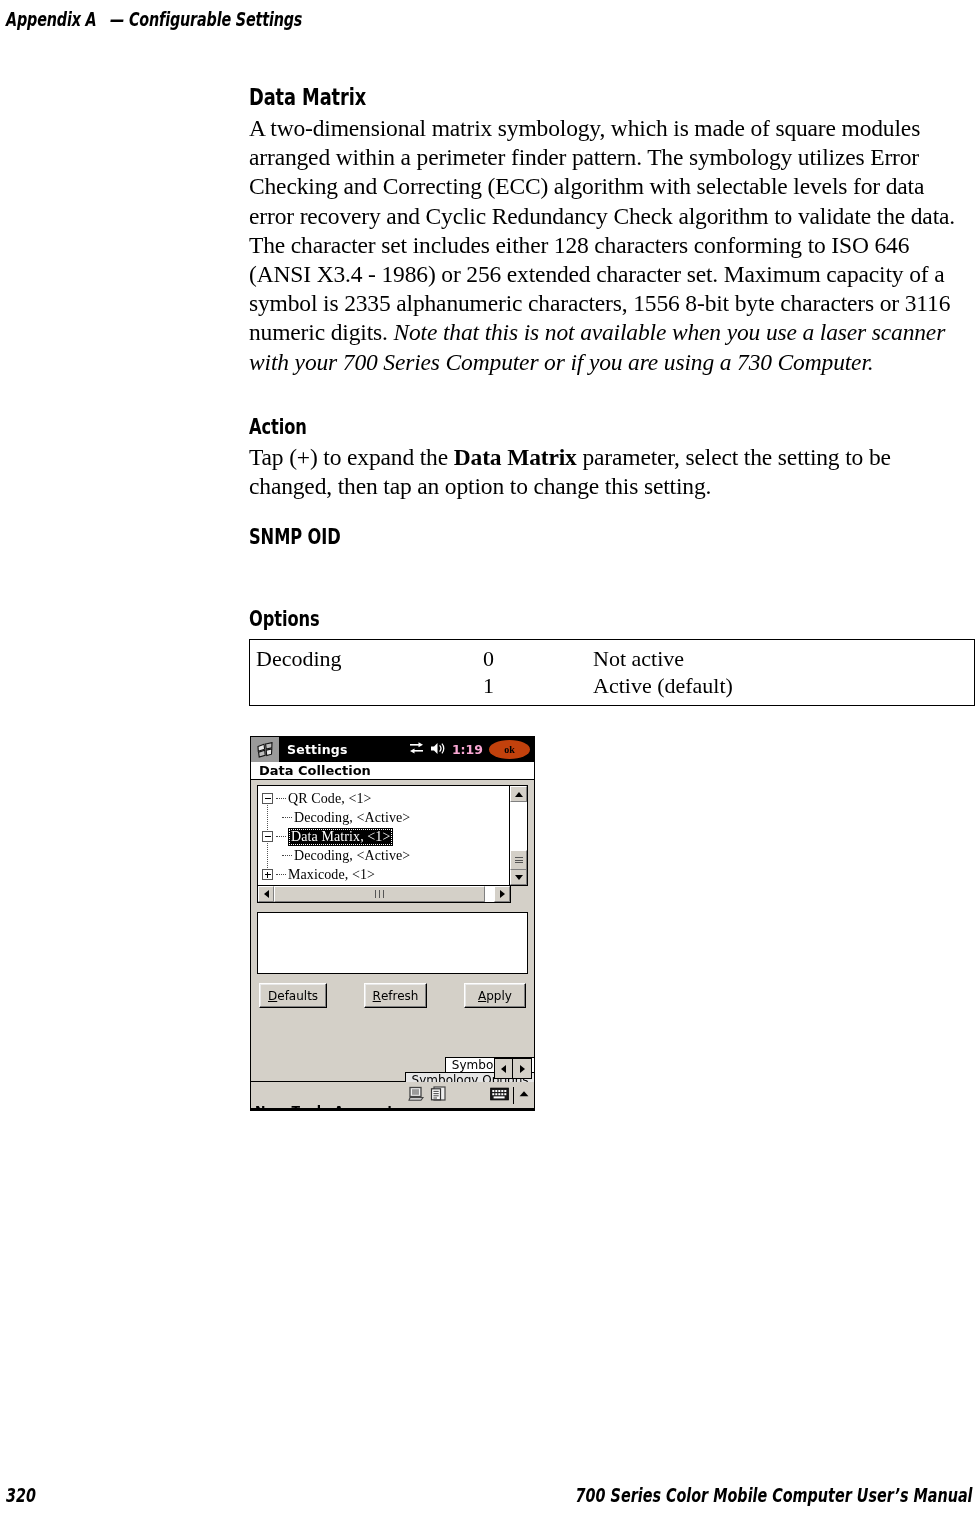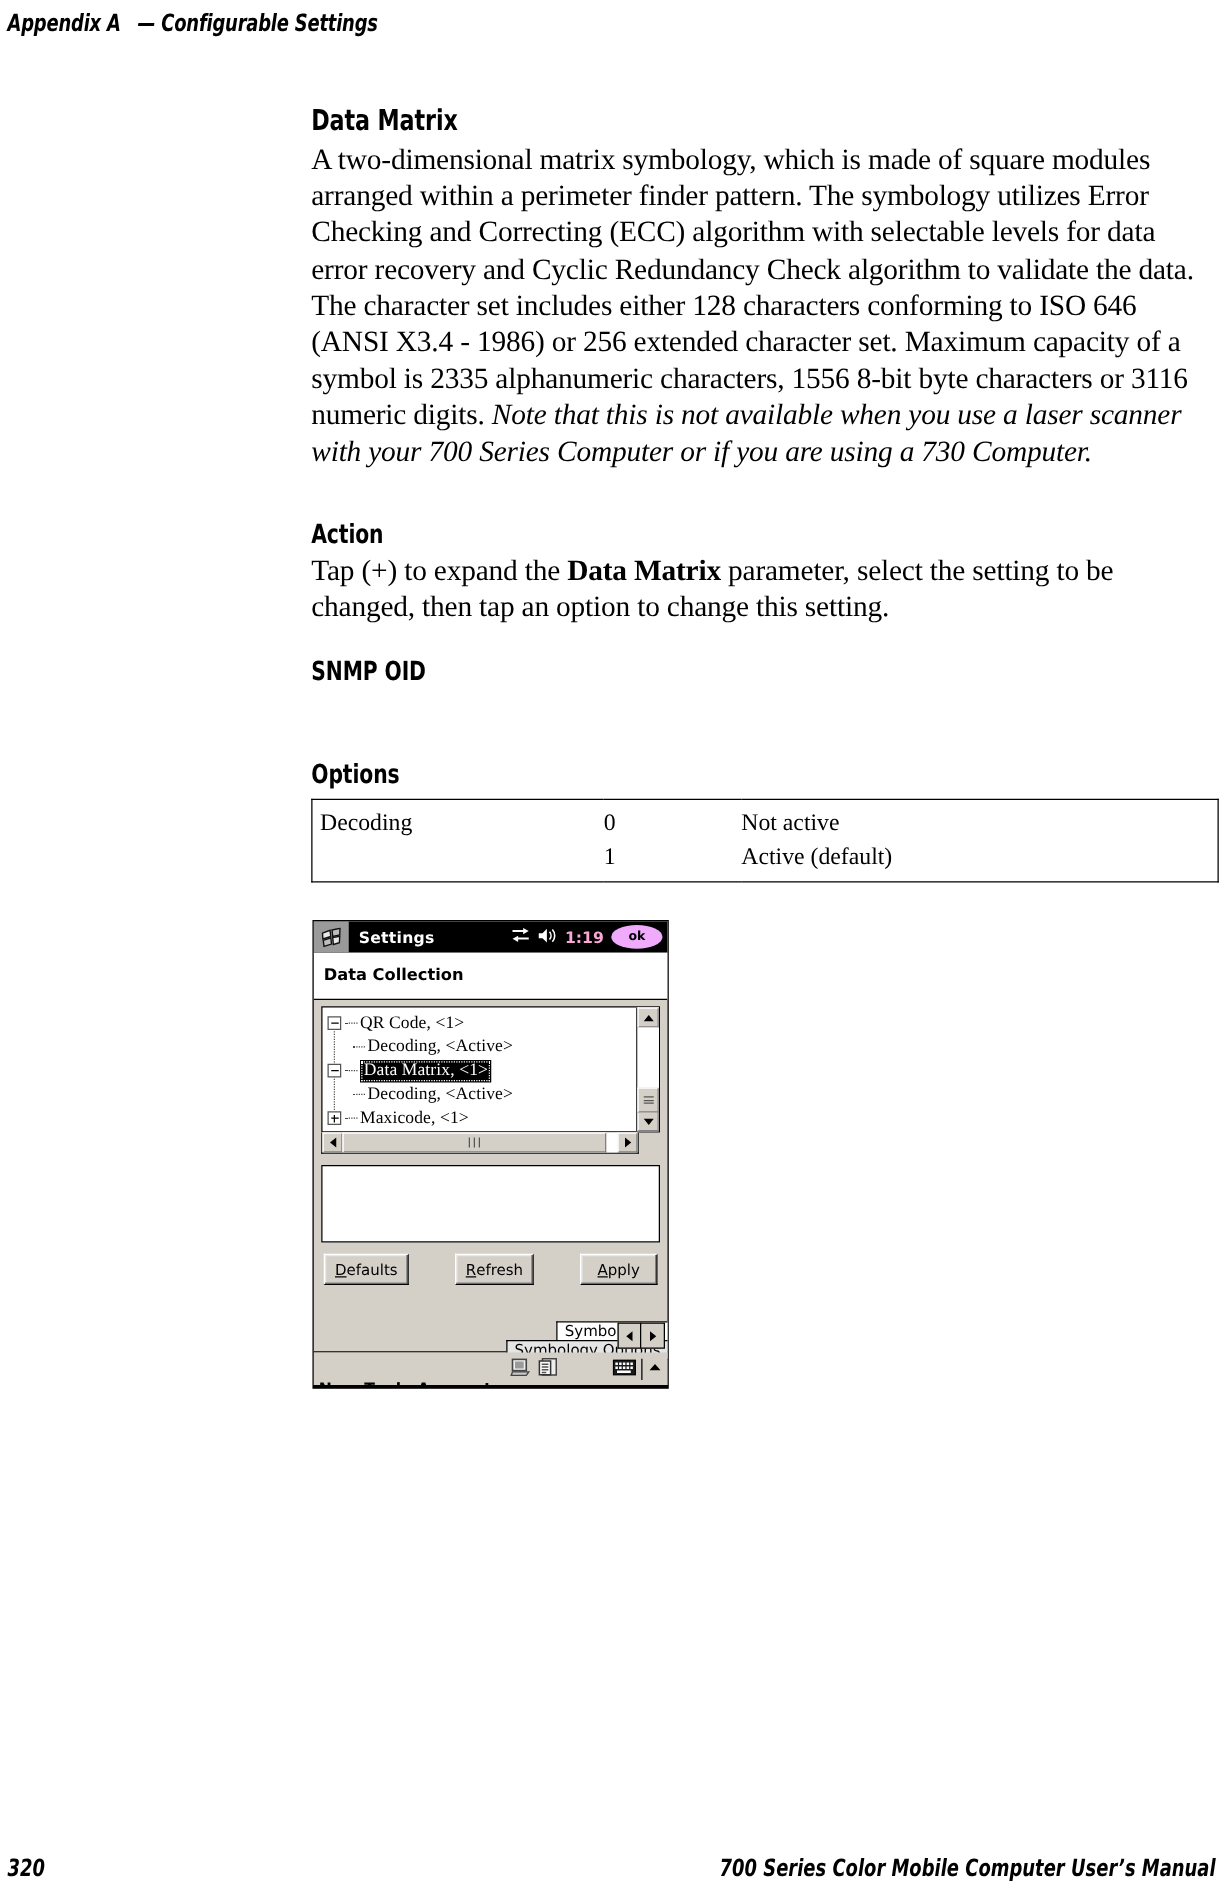--- a/index.html
+++ b/index.html
@@ -86,21 +86,21 @@
   
   table.opts {
     border-collapse: collapse;
     border: 1.5px solid #000;
     width: 726px;
     margin-top: 8px;
     table-layout: fixed;
   }
   table.opts td {
     border: none;
-    font-size: 19px;
+    font-size: 22px;
     line-height: 27px;
     padding: 0;
     vertical-align: top;
     margin-top: 40px;
   }
   table.opts tr.first td { padding-top: 5px; }
   table.opts tr.last td { padding-bottom: 6px; }
   td.c-name  { width: 227px; padding-left: 6px !important; }
   td.c-val   { width: 110px; }
   td.c-desc  { width: auto; }
@@ -155,32 +155,33 @@
   }
   .tb-clock {
     color: #f9a8d4;
     font-weight: bold;
     font-size: 12.5px;
     letter-spacing: 0;
   }
   .ok-btn {
     width: 41px; height: 19px;
     border-radius: 50%;
-    background: #f0abfc;
+    background: #c2410c;
     color: #000;
     font-weight: bold;
     font-size: 10px;
     display: flex; align-items: center; justify-content: center;
     line-height: 1;
+    font-family: Liberation Serif, serif;
   }
 
   
   .pda-pagehdr {
     background: #fff;
-    height: 38px;
+    height: 18px;
     display: flex;
     align-items: center;
     padding-left: 8px;
     font-weight: bold;
     font-size: 13px;
     border-bottom: 1.5px solid #000;
     box-sizing: border-box;
   }
 
   .pda-body { padding: 5px 6px 0 6px; }

